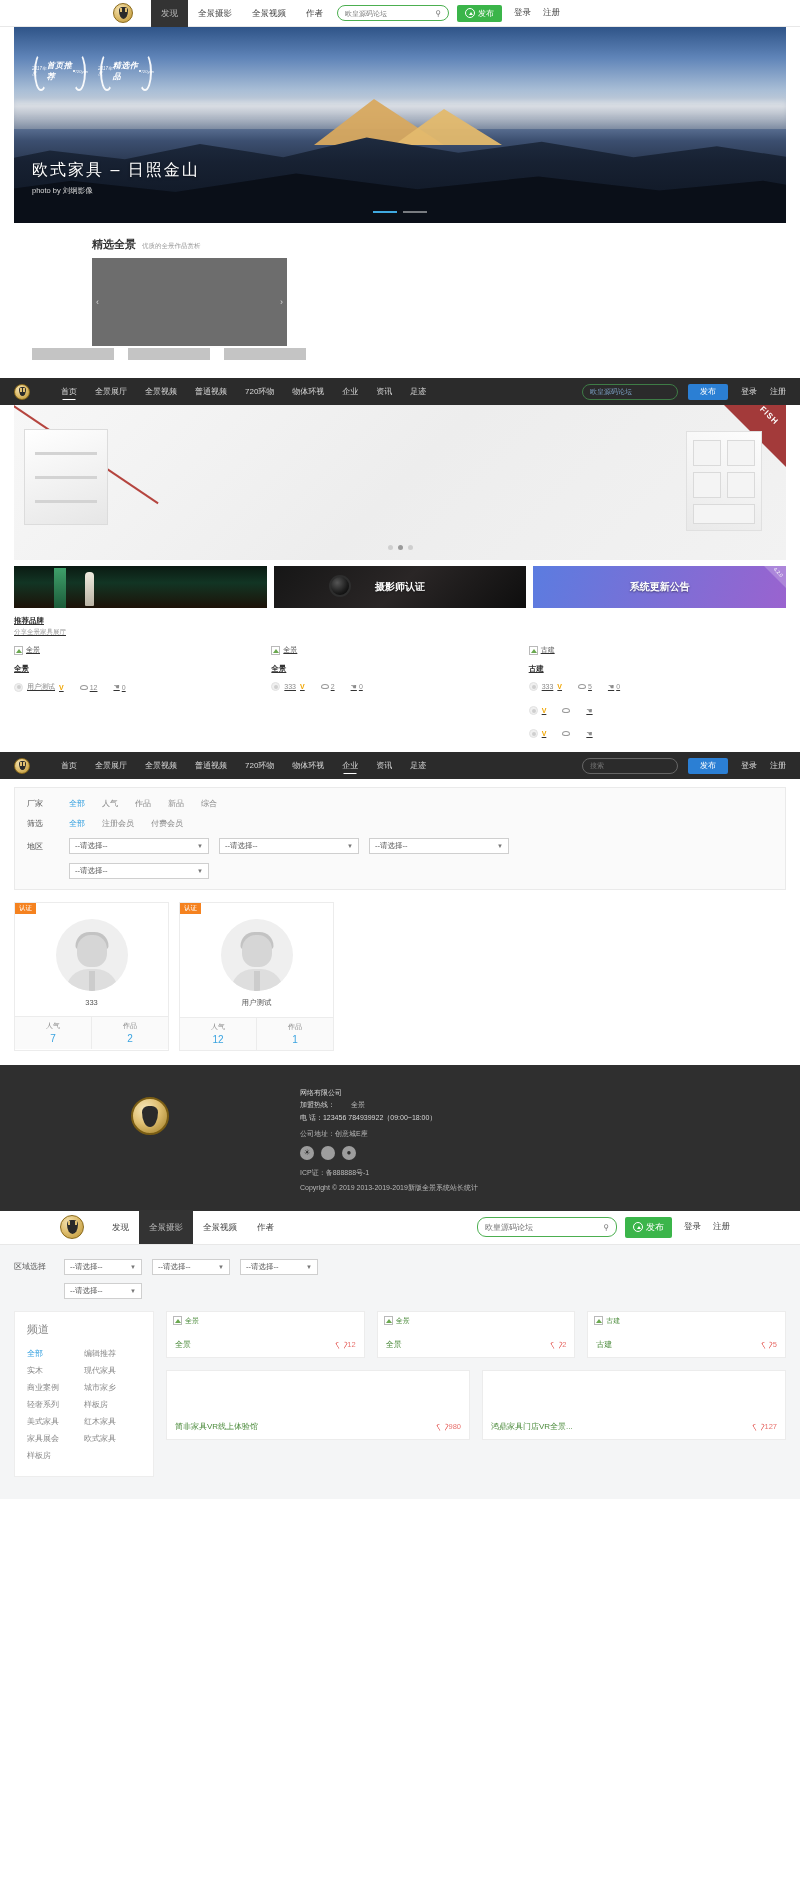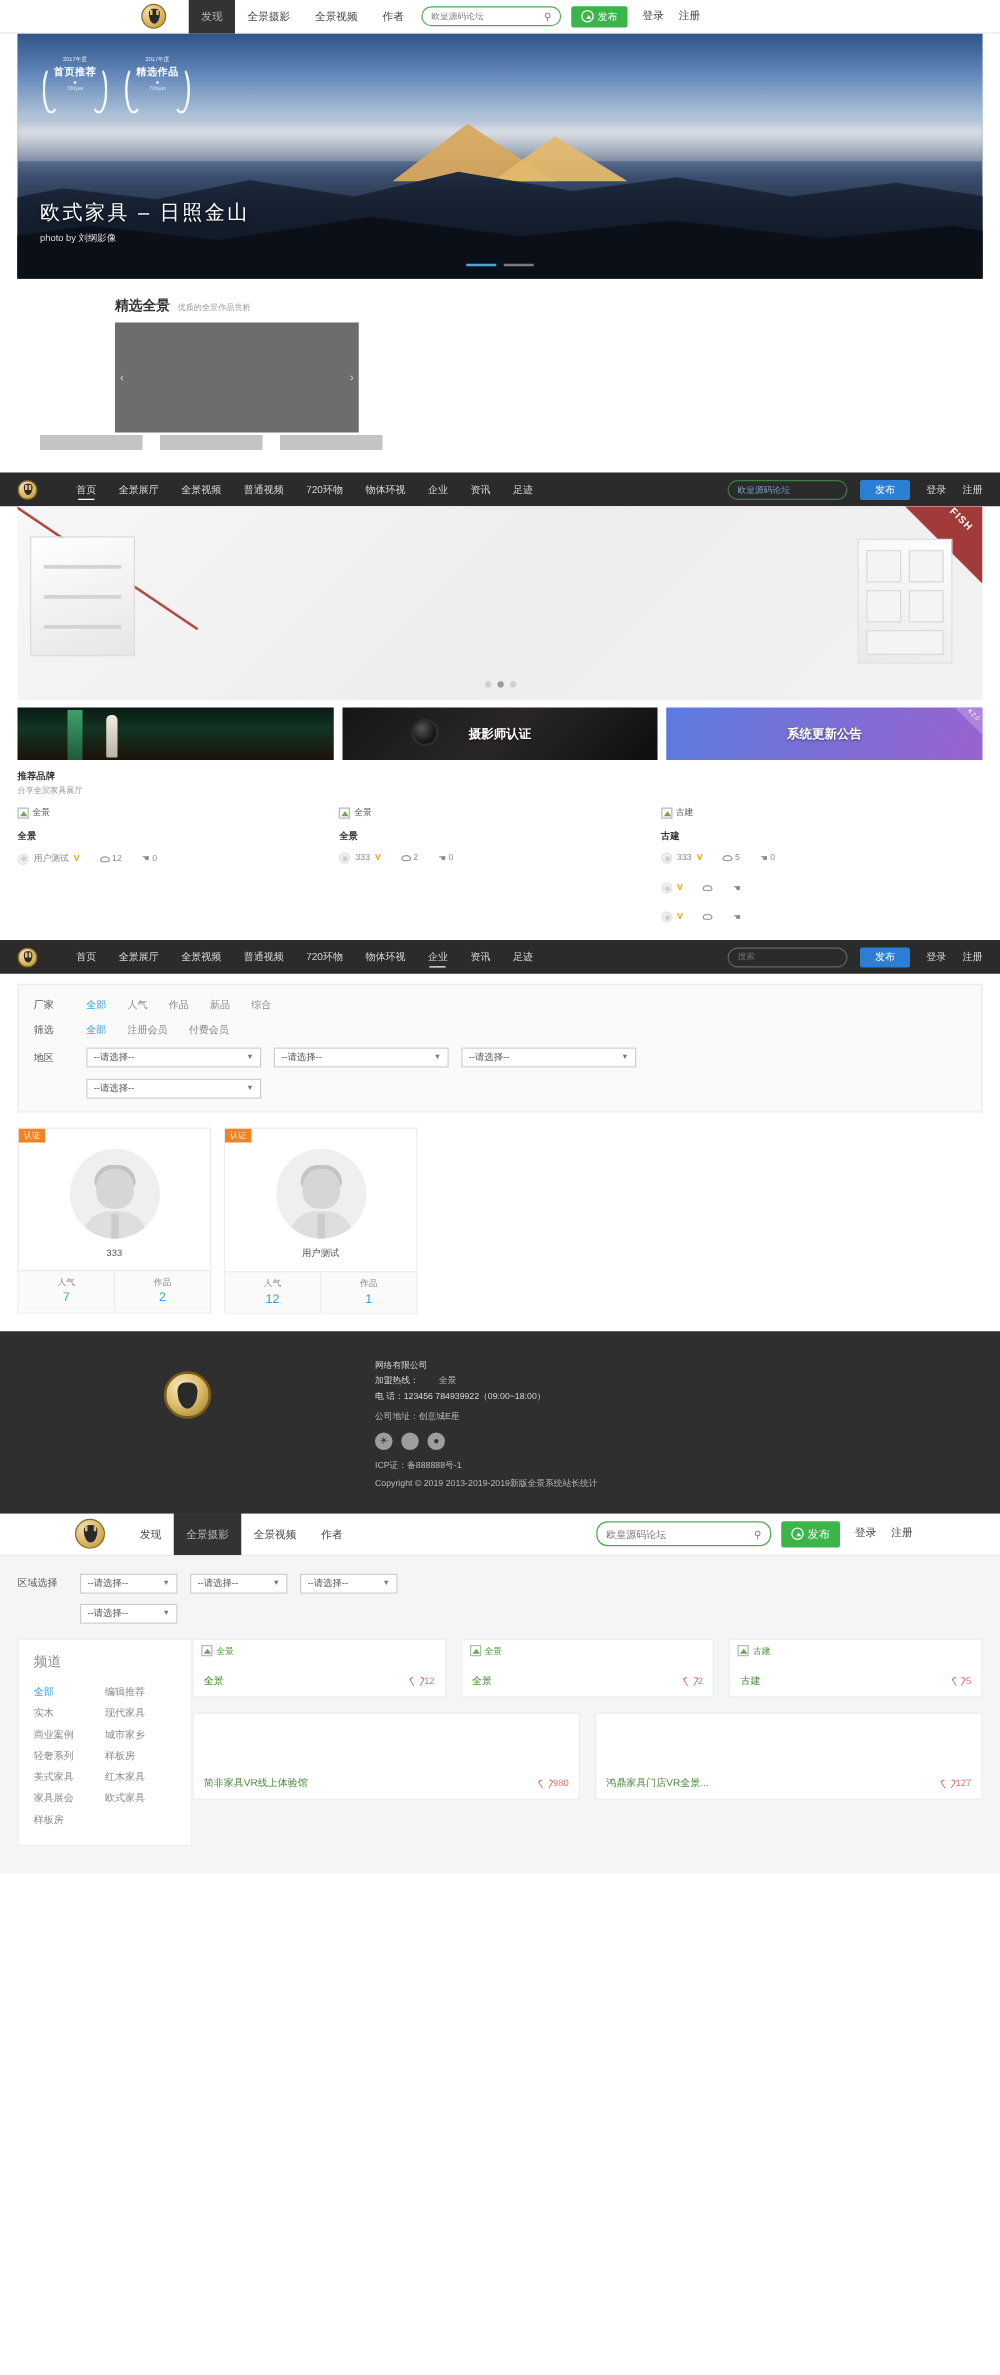--- a/index.html
+++ b/index.html
@@ -104,22 +104,23 @@
     clip-path: polygon(0% 46%, 8% 34%, 17% 42%, 26% 28%, 36% 40%, 46% 22%, 57% 36%, 67% 26%, 78% 40%, 88% 30%, 100% 44%, 100% 100%, 0% 100%);
   }
   .hero .ridge2 {
     position:absolute; left:-6%; right:-6%; bottom:0; height:36%;
     background:#0a0f18;
     clip-path: polygon(0% 60%, 12% 40%, 24% 56%, 38% 30%, 52% 52%, 66% 34%, 80% 54%, 92% 40%, 100% 58%, 100% 100%, 0% 100%);
   }
   .laurels { position:absolute; left:18px; top:18px; display:flex; gap:10px; z-index:4;}
   .laurel {
     width: 56px; height: 52px; position: relative;
-    display:flex; flex-direction:column; align-items:center; justify-content:flex-start;
+    display:flex; flex-direction:row; align-items:center; justify-content:center;
     color:#fff;
+    font-style:italic;
   }
   .laurel .lbranch, .laurel .rbranch {
     position:absolute; top:8px; width:14px; height:38px;
     border:2px solid rgba(255,255,255,.92); border-radius:50%;
   }
   .laurel .lbranch { left:2px; border-right-color:transparent; border-top-color:transparent;}
   .laurel .rbranch { right:2px; border-left-color:transparent; border-top-color:transparent;}
   .laurel .y { font-size:4.5px; opacity:.9; }
   .laurel .t { font-size:8px; font-weight:bold; letter-spacing:.5px; margin:2px 0; }
   .laurel .dot { width:2px;height:2px;border-radius:50%;background:#fff;margin-bottom:1px;}
@@ -247,21 +248,21 @@
     position:absolute; top:3px; right:2px; font-size:5px; transform:rotate(45deg); font-weight:normal;
   }
   .promo .cam-lens {
     position:absolute; left:22%; top:9px; width:22px;height:22px;border-radius:50%;
     background:radial-gradient(circle at 35% 32%, #555 0%, #1b1b1b 60%, #000 100%);
     border:2px solid #2e2e2e;
   }
   .promo .ptext { position:relative; z-index:2; text-shadow:0 1px 2px rgba(0,0,0,.5);}
 
   
-  .brands { margin: 8px 14px 0 14px; }
+  .brands { margin: 8px 14px 0 14px; text-decoration: underline; }
   .brands .b-title { font-size:7.5px; font-weight:bold; color:#333; }
   .brands .b-sub { font-size:6.5px; color:#999; margin-top:2px; }
   .brand-grid { display:flex; gap:0; margin-top:8px; }
   .brand-col { flex:1; }
   .brand-broken { display:flex; align-items:center; gap:3px; font-size:7px; color:#555; }
   .broken-img {
     width:9px;height:9px; border:1px solid #b9b9b9; background:#fff;
     position:relative; flex:0 0 auto;
   }
   .broken-img::after{
@@ -346,21 +347,21 @@
     width:14px;height:14px;border-radius:50%;background:#9d9d9d;
     display:flex;align-items:center;justify-content:center;color:#2f2f2f;font-size:8px;
   }
   .footer .copy { margin-top:3px; }
 
   
   .sec4 { background:#f4f5f6; padding-bottom:22px; }
   .region-row { display:flex; align-items:center; padding:14px 14px 0 14px; }
   .region-label { width:50px; font-size:8px; color:#555; }
   .sel-sm { width:78px; }
-  .chan-wrap { display:flex; padding:12px 14px 0 14px; }
+  .chan-wrap { display:flex; gap:12px; padding:12px 14px 0 14px; }
   .chan-box { width:140px; background:#fff; border:1px solid #ededed; padding:10px 12px 12px; height:fit-content;}
   .chan-title { font-size:11px; color:#8a8a8a; margin-bottom:8px; }
   .chan-grid { display:flex; flex-wrap:wrap; }
   .chan-item { width:50%; font-size:8px; color:#8a8a8a; padding:3px 0; cursor:pointer; }
   .chan-item.on { color:#3aa3e0; }
   .cards-area { flex:1; }
   .card-row { display:flex; gap:12px; margin-bottom:12px; }
   .pcard { flex:1; background:#fff; border:1px solid #ececec; }
   .pcard .ph { height:23px; padding:4px 6px 0; }
   .pcard .ph .brk { display:flex; align-items:center; gap:3px; font-size:7px; color:#4a8a3a;}

